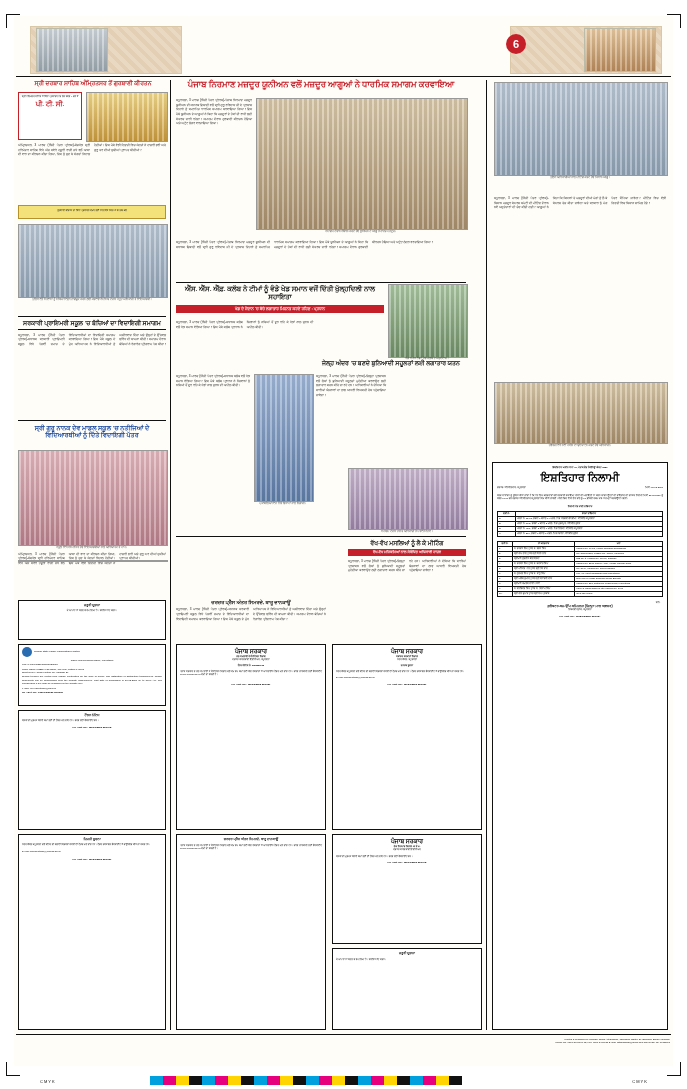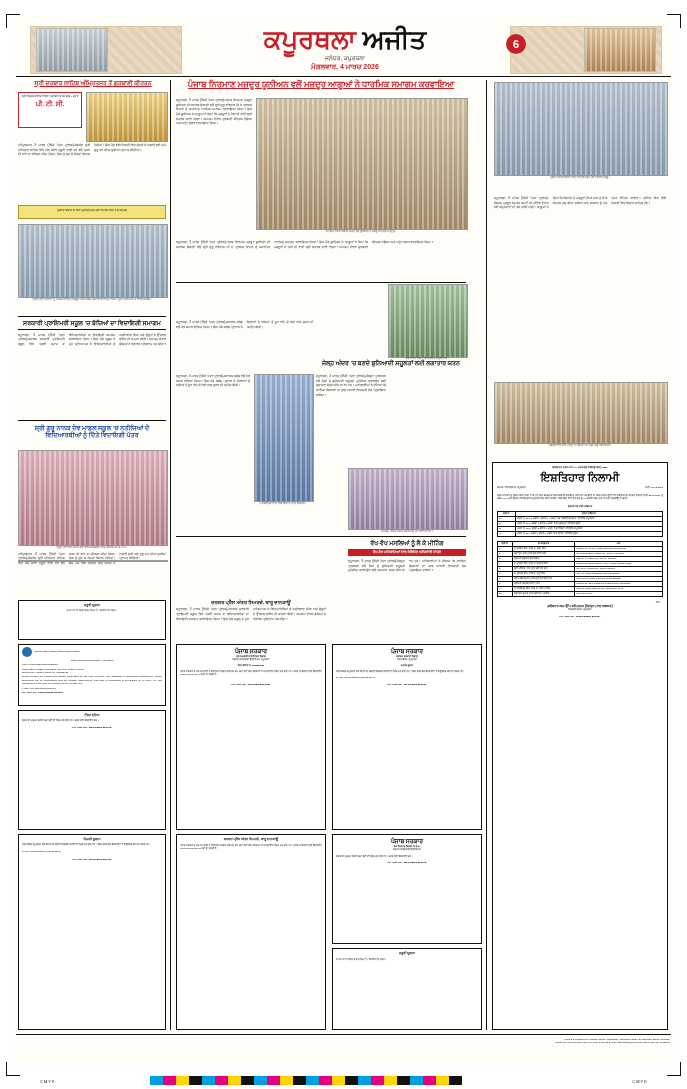--- a/index.html
+++ b/index.html
@@ -24,21 +24,21 @@
      border:1px solid #d9c7a8;}
   .mast-art.left{left:16px;}
   .mast-art.right{left:496px;}
   .mast-photo{position:absolute;top:2px;width:70px;height:42px;border:1px solid #bba;}
   .mono-city{background:linear-gradient(#cfd6dc,#9aa6ae);}
   .mono-temple{background:linear-gradient(#e8c9a0,#b98b5c);}
   .rule{position:absolute;background:#111;}
   
   .col{position:absolute;}
   .hl{font-family:"Liberation Serif",serif;font-weight:bold;color:#111;line-height:1.05;}
-  .hl.red{color:#c5202a;text-decoration:underline;}
+  .hl.red{color:#c5202a;}
   .hl.blue{color:#17479e;}
   .txt{font-size:3.1px;line-height:1.5;color:#222;text-align:justify;}
   .txt.c2{column-count:2;column-gap:4px;}
   .txt.c3{column-count:3;column-gap:4px;}
   .photo{position:absolute;border:1px solid #999;background:#cfcfcf;overflow:hidden;}
   .cap{font-size:2.8px;color:#333;text-align:center;line-height:1.35;}
   .box{position:absolute;border:1px solid #111;box-sizing:border-box;background:#fff;}
   .boxred{border-color:#c5202a;}
   .center{text-align:center;}
   .b{font-weight:bold;}
@@ -88,38 +88,32 @@
 
   <div class="masthead">
     <div class="mast-art left"></div>
     <div class="mast-art right"></div>
     <div class="mast-photo mono-city" style="left:22px;">
         <div class="figs"></div>
       </div>
     <div class="mast-photo mono-temple" style="left:570px;">
         <div class="figs"></div>
       </div>
-    <div class="mast-center">
-      <div class="mast-title gurmukhi"><span class="red">ਕਪੂਰਥਲਾ</span>
-        <span>ਅਜੀਤ</span></div>
-      <div class="mast-sub">ਜਲੰਧਰ, ਕਪੂਰਥਲਾ</div>
-      <div class="mast-date">ਮੰਗਲਵਾਰ, 4 ਮਾਰਚ 2026</div>
-    </div>
     <div class="pagecirc">6</div>
   </div>
 
   <div class="rule" style="left:16px;top:76px;width:655px;height:1.2px;"></div>
 
   <div class="col" style="left:18px;top:80px;width:150px;">
     <div class="hl red gurmukhi" style="font-size:6px;text-align:center;line-height:1.15;">ਸ੍ਰੀ ਦਰਬਾਰ ਸਾਹਿਬ ਅੰਮ੍ਰਿਤਸਰ ਤੋਂ ਗੁਰਬਾਣੀ ਕੀਰਤਨ</div>
   </div>
   <div class="photo pgolden" style="left:86px;top:92px;width:80px;height:48px;">
       <div class="figs"></div>
     </div>
-  <div class="box boxred" style="left:18px;top:92px;width:64px;height:36px;">
+  <div class="box boxred" style="left:18px;top:92px;width:64px;height:48px;">
     <div class="tiny center" style="padding:2px 2px 0;line-height:1.4;">ਸ੍ਰੀ ਹਰਿਮੰਦਰ ਸਾਹਿਬ ਤੋਂ ਸਿੱਧਾ ਪ੍ਰਸਾਰਣ ਹਰ ਰੋਜ਼ ਸਵੇਰੇ 4 ਵਜੇ ਤੋਂ</div>
     <div class="adtitle" style="font-size:7px;color:#c5202a;margin-top:2px;">ਪੀ. ਟੀ. ਸੀ.</div>
   </div>
   <div class="col" style="left:18px;top:143px;width:148px;">
     <div class="txt c2">ਅੰਮ੍ਰਿਤਸਰ, 3 ਮਾਰਚ (ਨਿੱਜੀ ਪੱਤਰ ਪ੍ਰੇਰਕ)-ਸੱਚਖੰਡ ਸ੍ਰੀ ਹਰਿਮੰਦਰ ਸਾਹਿਬ ਵਿਖੇ ਅੱਜ ਸਵੇਰੇ ਹਜ਼ੂਰੀ ਰਾਗੀ ਜਥੇ ਵਲੋਂ ਆਸਾ ਦੀ ਵਾਰ ਦਾ ਕੀਰਤਨ ਕੀਤਾ ਗਿਆ, ਜਿਸ ਨੂੰ ਸੁਣ ਕੇ ਸੰਗਤਾਂ ਨਿਹਾਲ ਹੋਈਆਂ। ਇਸ ਮੌਕੇ ਵੱਡੀ ਗਿਣਤੀ ਵਿਚ ਸੰਗਤਾਂ ਨੇ ਹਾਜ਼ਰੀ ਭਰੀ ਅਤੇ ਗੁਰੂ ਘਰ ਦੀਆਂ ਖ਼ੁਸ਼ੀਆਂ ਪ੍ਰਾਪਤ ਕੀਤੀਆਂ।</div>
   </div>
   <div class="box yellowband" style="left:18px;top:205px;width:148px;height:14px;border-color:#b5922a;">
     <div class="tiny center" style="padding:3px 2px;">ਗੁਰਬਾਣੀ ਕੀਰਤਨ ਦਾ ਸਿੱਧਾ ਪ੍ਰਸਾਰਣ ਦੇਖਣ ਲਈ ਨਾਲ ਦਿੱਤੇ ਨੰਬਰ 'ਤੇ ਸੰਪਰਕ ਕਰੋ</div>
   </div>
 
@@ -192,20 +186,24 @@
     <div class="txt">ਕਪੂਰਥਲਾ, 3 ਮਾਰਚ (ਨਿੱਜੀ ਪੱਤਰ ਪ੍ਰੇਰਕ)-ਪੰਜਾਬ ਨਿਰਮਾਣ ਮਜ਼ਦੂਰ ਯੂਨੀਅਨ ਦੀ ਸਥਾਨਕ ਇਕਾਈ ਵਲੋਂ ਸ੍ਰੀ ਗੁਰੂ ਰਵਿਦਾਸ ਜੀ ਦੇ ਪ੍ਰਕਾਸ਼ ਦਿਹਾੜੇ ਨੂੰ ਸਮਰਪਿਤ ਧਾਰਮਿਕ ਸਮਾਗਮ ਕਰਵਾਇਆ ਗਿਆ। ਇਸ ਮੌਕੇ ਯੂਨੀਅਨ ਦੇ ਆਗੂਆਂ ਨੇ ਕਿਹਾ ਕਿ ਮਜ਼ਦੂਰਾਂ ਦੇ ਹੱਕਾਂ ਦੀ ਰਾਖੀ ਲਈ ਸੰਘਰਸ਼ ਜਾਰੀ ਰਹੇਗਾ। ਸਮਾਗਮ ਦੌਰਾਨ ਗੁਰਬਾਣੀ ਕੀਰਤਨ ਹੋਇਆ ਅਤੇ ਅਟੁੱਟ ਲੰਗਰ ਵਰਤਾਇਆ ਗਿਆ।</div>
   </div>
   <div class="col" style="left:256px;top:230px;width:210px;">
     <div class="cap">ਸਮਾਗਮ ਦੌਰਾਨ ਸੰਬੋਧਨ ਕਰਦੇ ਹੋਏ ਯੂਨੀਅਨ ਦੇ ਆਗੂ ਤੇ ਹਾਜ਼ਰ ਮਜ਼ਦੂਰ।</div>
   </div>
   <div class="col" style="left:176px;top:240px;width:290px;">
     <div class="txt c3">ਕਪੂਰਥਲਾ, 3 ਮਾਰਚ (ਨਿੱਜੀ ਪੱਤਰ ਪ੍ਰੇਰਕ)-ਪੰਜਾਬ ਨਿਰਮਾਣ ਮਜ਼ਦੂਰ ਯੂਨੀਅਨ ਦੀ ਸਥਾਨਕ ਇਕਾਈ ਵਲੋਂ ਸ੍ਰੀ ਗੁਰੂ ਰਵਿਦਾਸ ਜੀ ਦੇ ਪ੍ਰਕਾਸ਼ ਦਿਹਾੜੇ ਨੂੰ ਸਮਰਪਿਤ ਧਾਰਮਿਕ ਸਮਾਗਮ ਕਰਵਾਇਆ ਗਿਆ। ਇਸ ਮੌਕੇ ਯੂਨੀਅਨ ਦੇ ਆਗੂਆਂ ਨੇ ਕਿਹਾ ਕਿ ਮਜ਼ਦੂਰਾਂ ਦੇ ਹੱਕਾਂ ਦੀ ਰਾਖੀ ਲਈ ਸੰਘਰਸ਼ ਜਾਰੀ ਰਹੇਗਾ। ਸਮਾਗਮ ਦੌਰਾਨ ਗੁਰਬਾਣੀ ਕੀਰਤਨ ਹੋਇਆ ਅਤੇ ਅਟੁੱਟ ਲੰਗਰ ਵਰਤਾਇਆ ਗਿਆ।</div>
   </div>
 
   <div class="rule" style="left:176px;top:282px;width:290px;height:.8px;"></div>
+  <div class="col" style="left:176px;top:286px;width:208px;">
+    <div class="hl gurmukhi" style="font-size:7px;text-align:center;line-height:1.12;">ਐੱਸ. ਐੱਸ. ਐੱਫ਼. ਕਲੱਬ ਨੇ ਟੀਮਾਂ ਨੂੰ ਵੰਡੇ ਖੇਡ ਸਮਾਨ ਵਜੋਂ ਦਿੱਤੀ ਖੁੱਲ੍ਹਦਿਲੀ ਨਾਲ ਸਹਾਇਤਾ</div>
+    <div class="redband" style="font-size:4px;margin-top:3px;padding:1.5px 2px;">ਖੇਡ ਦੇ ਮੈਦਾਨ 'ਚ ਬੱਚੇ ਲਗਾਤਾਰ ਮਿਹਨਤ ਕਰਦੇ ਰਹਿਣ : ਪ੍ਰਧਾਨ</div>
+  </div>
   <div class="photo pgreen" style="left:388px;top:284px;width:78px;height:72px;">
       <div class="figs"></div>
     </div>
   <div class="col" style="left:388px;top:357px;width:78px;">
     <div class="cap">ਖੇਡ ਸਮਾਨ ਵੰਡਦੇ ਹੋਏ ਕਲੱਬ ਦੇ ਅਹੁਦੇਦਾਰ।</div>
   </div>
   <div class="col" style="left:176px;top:320px;width:208px;">
     <div class="txt c3">ਕਪੂਰਥਲਾ, 3 ਮਾਰਚ (ਨਿੱਜੀ ਪੱਤਰ ਪ੍ਰੇਰਕ)-ਸਥਾਨਕ ਕਲੱਬ ਵਲੋਂ ਖੇਡ ਸਮਾਨ ਵੰਡਿਆ ਗਿਆ। ਇਸ ਮੌਕੇ ਕਲੱਬ ਪ੍ਰਧਾਨ ਨੇ ਨੌਜਵਾਨਾਂ ਨੂੰ ਨਸ਼ਿਆਂ ਤੋਂ ਦੂਰ ਰਹਿ ਕੇ ਖੇਡਾਂ ਨਾਲ ਜੁੜਨ ਦੀ ਅਪੀਲ ਕੀਤੀ।</div>
   </div>
 

